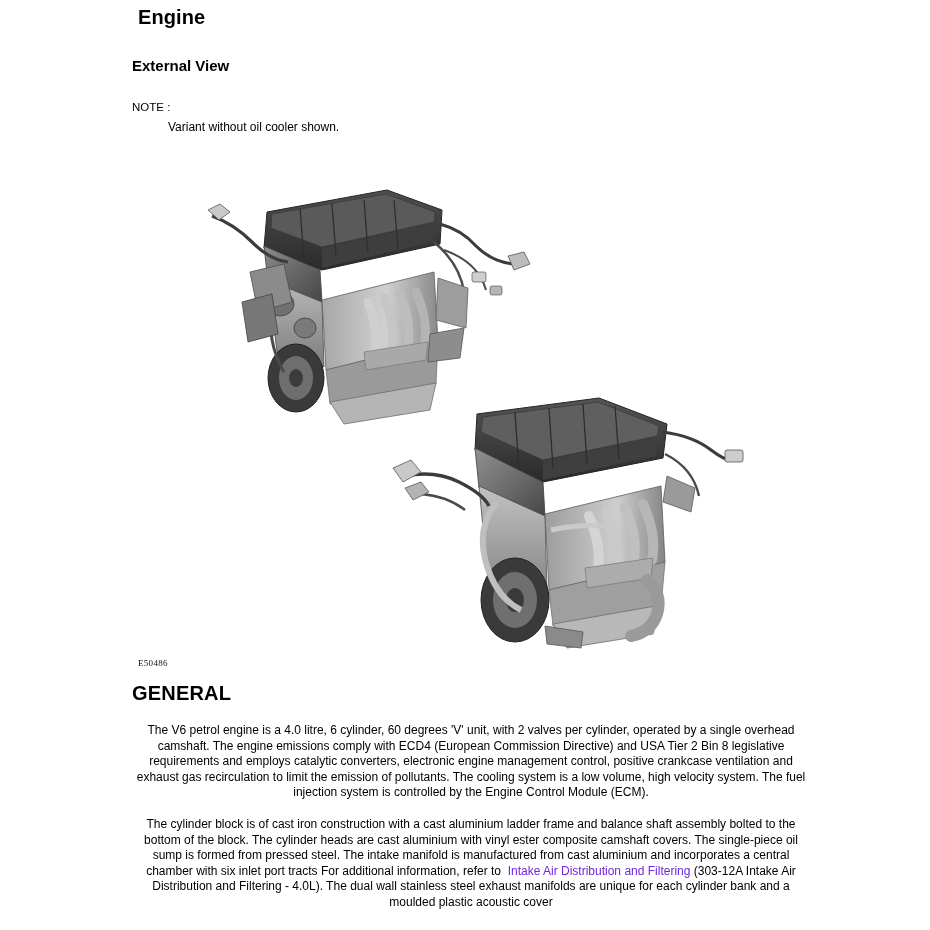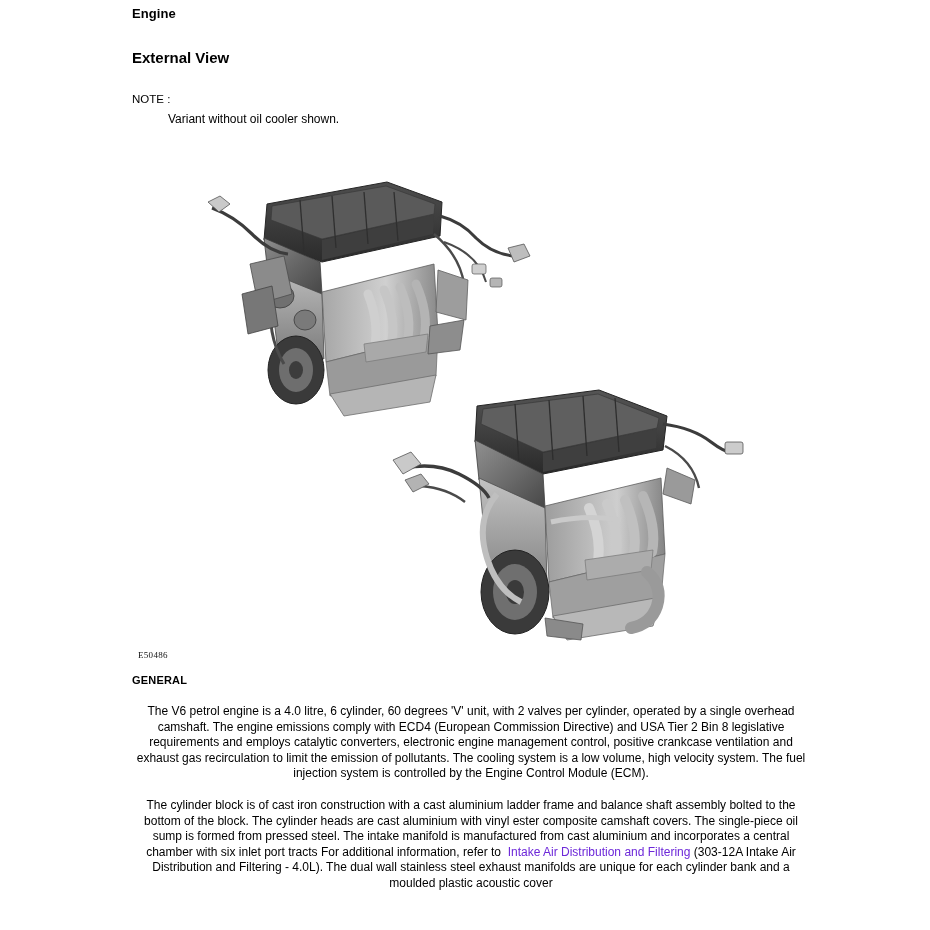--- a/index.html
+++ b/index.html
@@ -16,23 +16,23 @@
     overflow: hidden;
   }
   .page {
     position: relative;
     width: 930px;
     height: 930px;
     box-sizing: border-box;
     padding: 0 120px 0 132px;
   }
   .doc-title {
-    font-size: 13px;
+    font-size: 20px;
     font-weight: bold;
-    margin: 6px 0 0 0;
+    margin: 6px 0 0 6px;
     letter-spacing: 0.1px;
   }
   .section-title {
     font-size: 15px;
     font-weight: bold;
     margin: 28px 0 0 0;
   }
   .note-label {
     font-size: 11.5px;
     font-weight: normal;
@@ -50,21 +50,21 @@
   }
   .fig-caption {
     position: absolute;
     left: 6px;
     bottom: 4px;
     font-size: 9px;
     letter-spacing: 0.3px;
     color: #111;
   }
   .general-head {
-    font-size: 11px;
+    font-size: 20px;
     font-weight: bold;
     margin: 10px 0 0 0;
     letter-spacing: 0.2px;
   }
   p.body-text {
     font-size: 12px;
     line-height: 15.6px;
     margin: 18px 0 0 0;
     text-align: center;
   }

